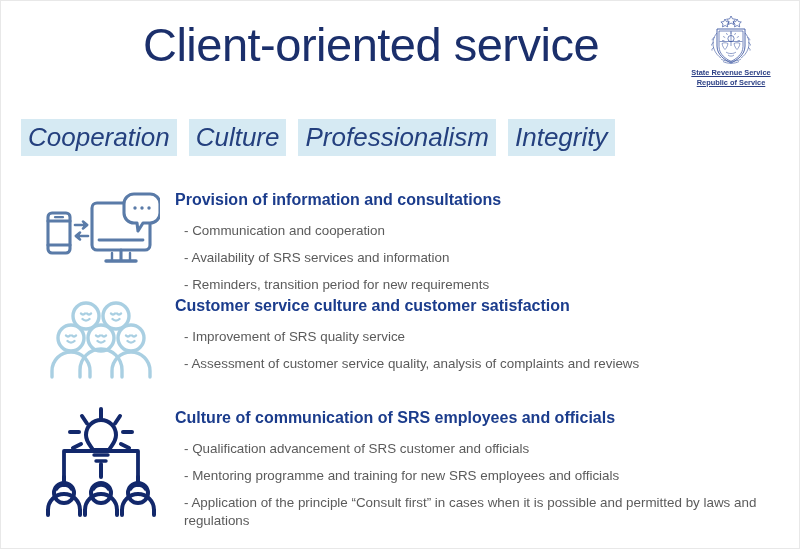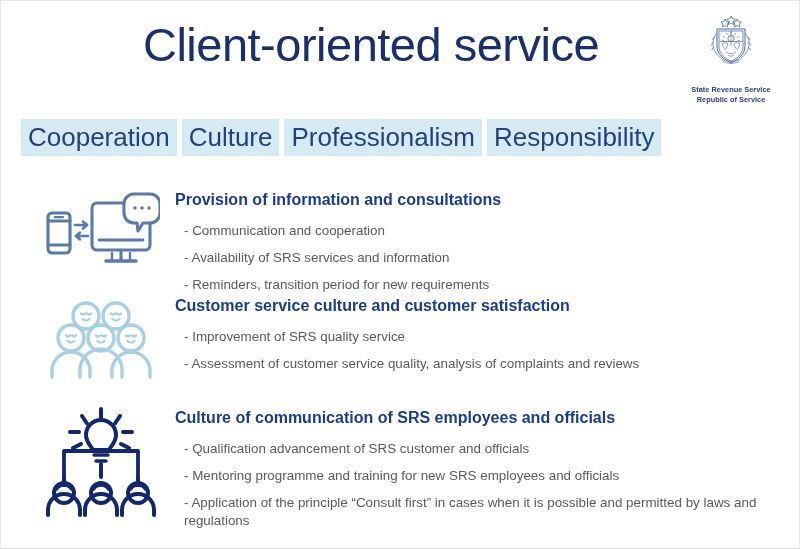--- a/index.html
+++ b/index.html
@@ -47,39 +47,41 @@
     right: 14px;
     top: 12px;
     width: 112px;
     text-align: center;
   }
   #logo-crest {
     display: block;
     margin: 0 auto;
   }
   #logo-caption {
-    margin-top: 18px;
+    margin-top: 1px;
     font-size: 7.4px;
     line-height: 9.5px;
     font-weight: bold;
     color: #2b3f85;
     font-family: "Liberation Sans", sans-serif;
     white-space: pre-line;
+    text-decoration: underline;
   }
 
   
   #values-row {
     position: absolute;
     left: 20px;
     top: 118px;
     width: 760px;
     height: 37px;
     display: flex;
     align-items: center;
-    gap: 5px;
+    gap: 12px;
+    font-style: italic;
   }
   .value-chip {
     background: #d6eaf3;
     color: #24407e;
     font-size: 26px;
     font-weight: 400;
     line-height: 37px;
     padding: 0 7px;
     white-space: nowrap;
     font-family: "Liberation Sans", sans-serif;
@@ -189,21 +191,21 @@
         </g>
       </svg>
       <div id="logo-caption"><span>State Revenue Service</span><br><span>Republic of Service</span></div>
     </div>
   </div>
 
   <div id="values-row">
     <div class="value-chip">Cooperation</div>
     <div class="value-chip">Culture</div>
     <div class="value-chip">Professionalism</div>
-    <div class="value-chip">Responsibility</div>
+    <div class="value-chip">Integrity</div>
   </div>
 
   <div class="section" id="section-0">
     <div class="section-icon">
       <svg width="118" height="82" viewBox="0 0 118 82">
         <g fill="none" stroke="#5a7ba8" stroke-width="3.1" stroke-linecap="round" stroke-linejoin="round">
 
           <rect x="6" y="22" width="22" height="40" rx="4"></rect>
           <path d="M6 30 h22"></path>
           <path d="M6 54 h22"></path>

